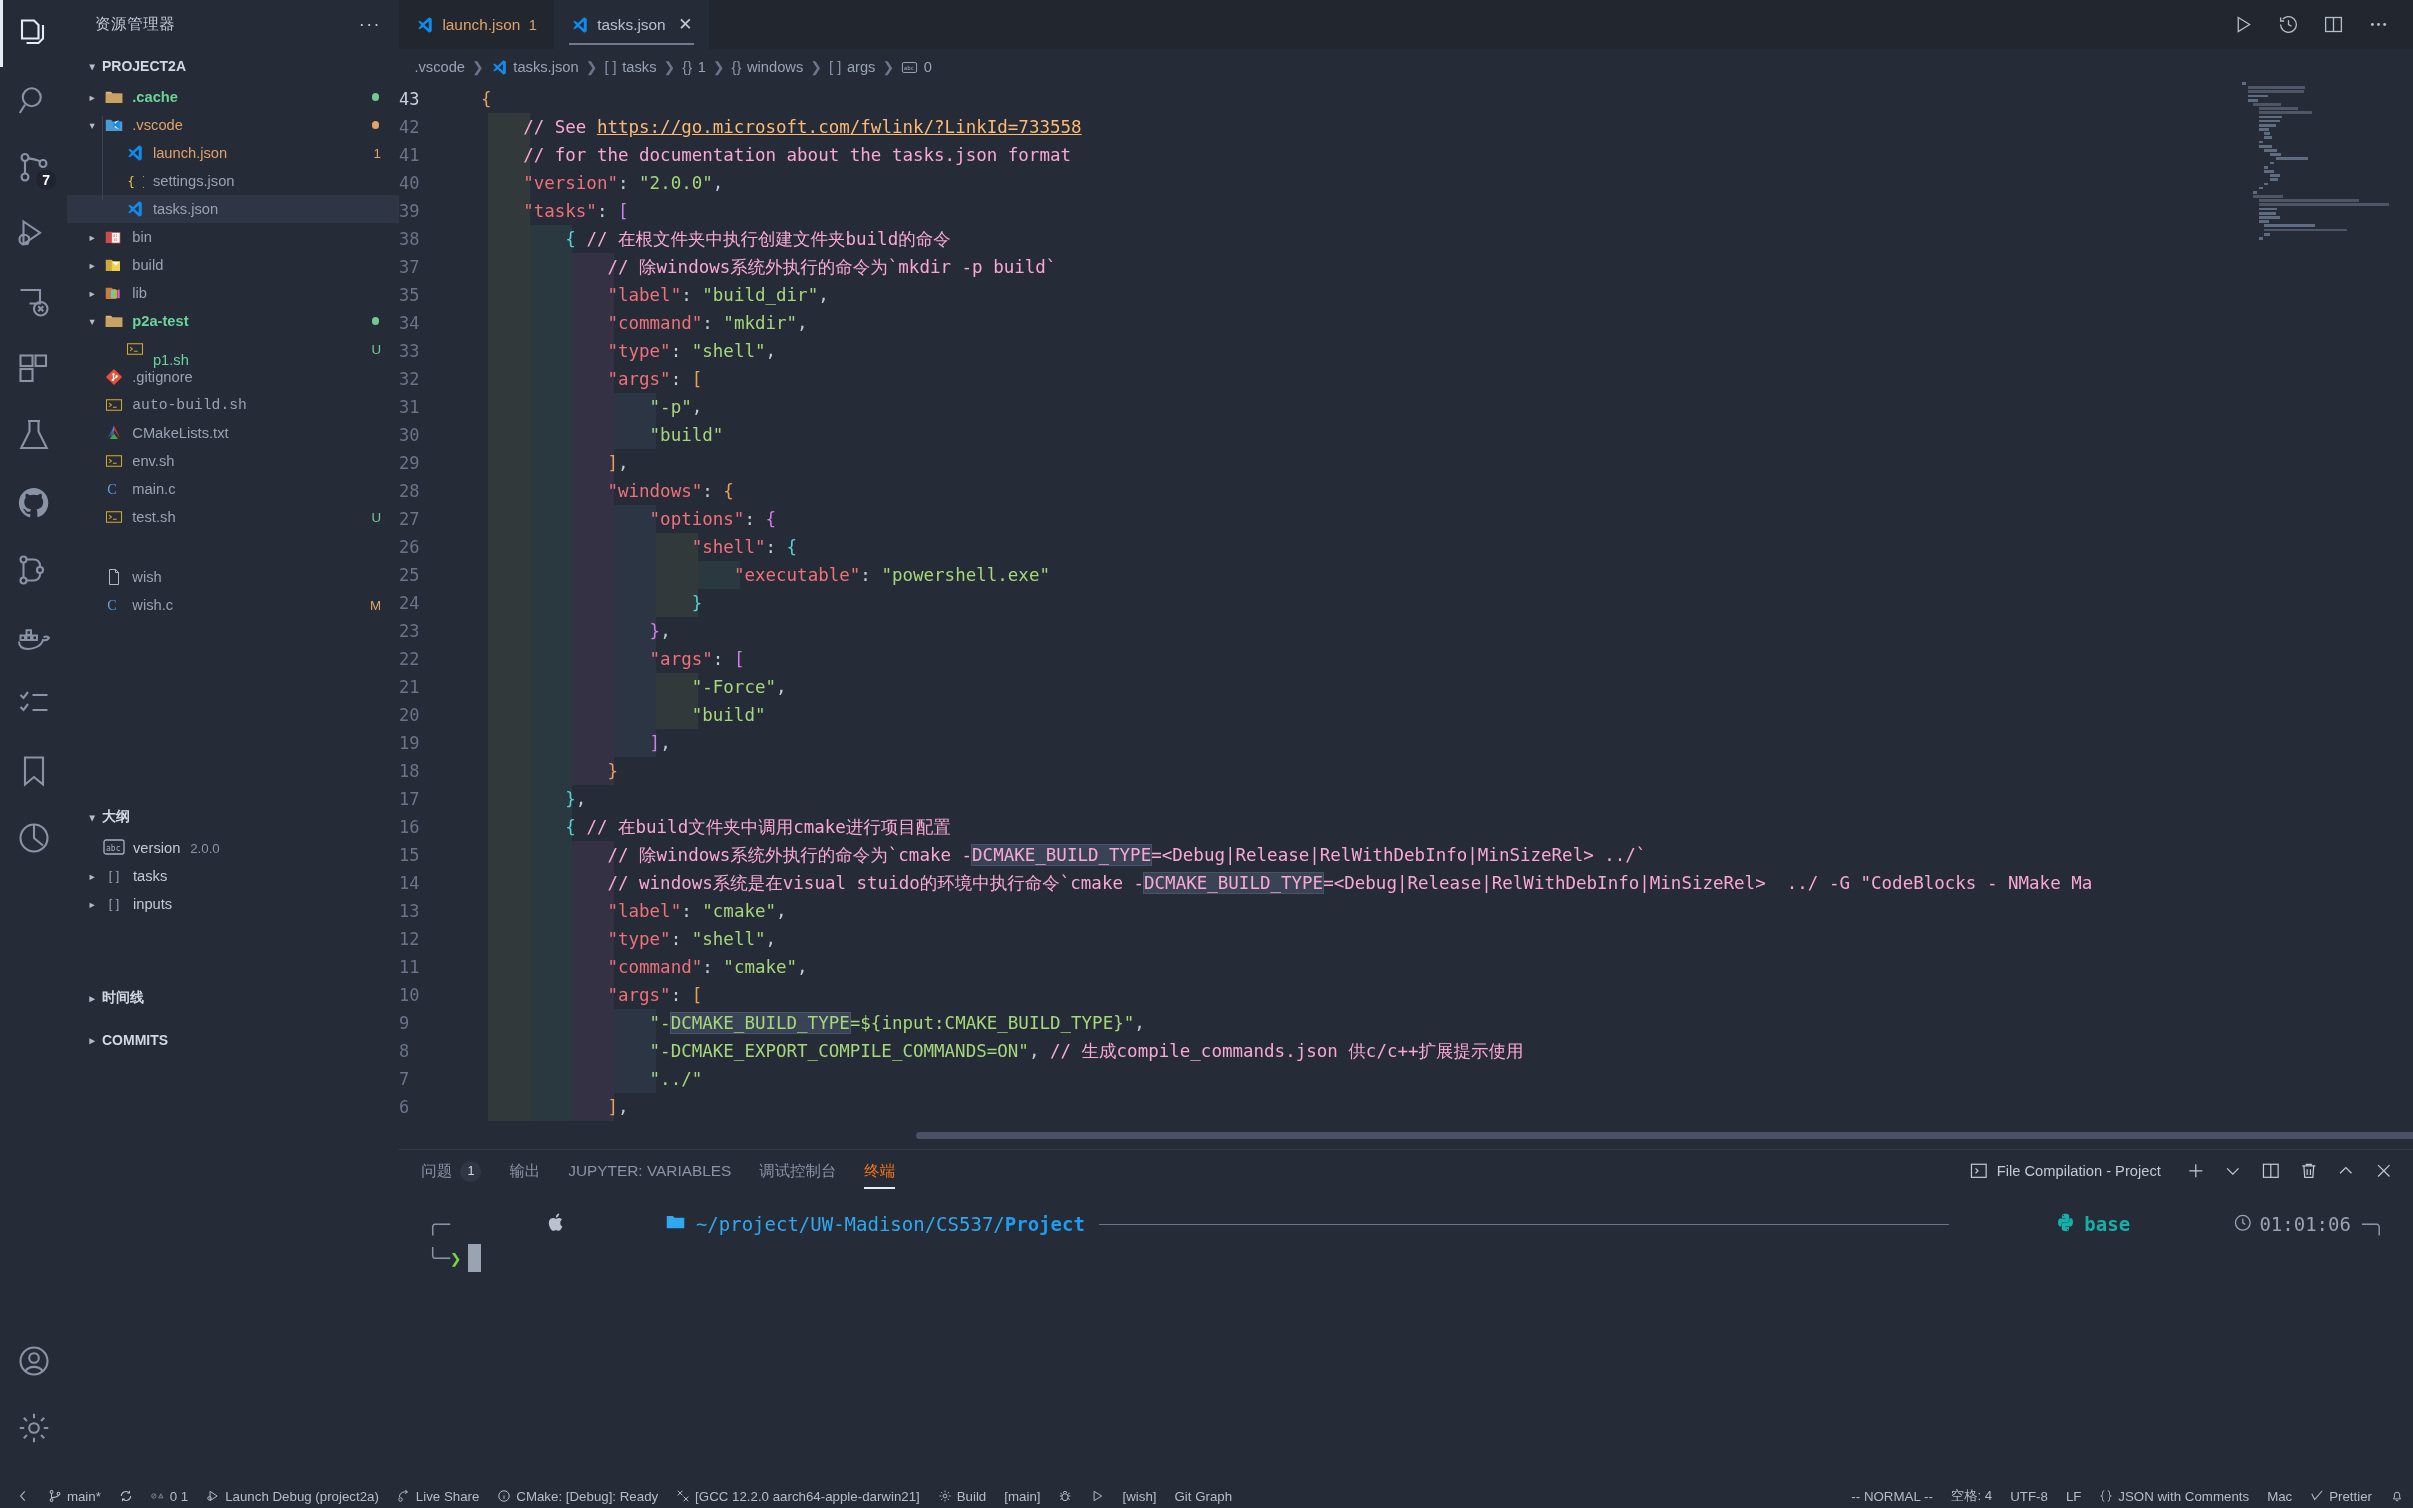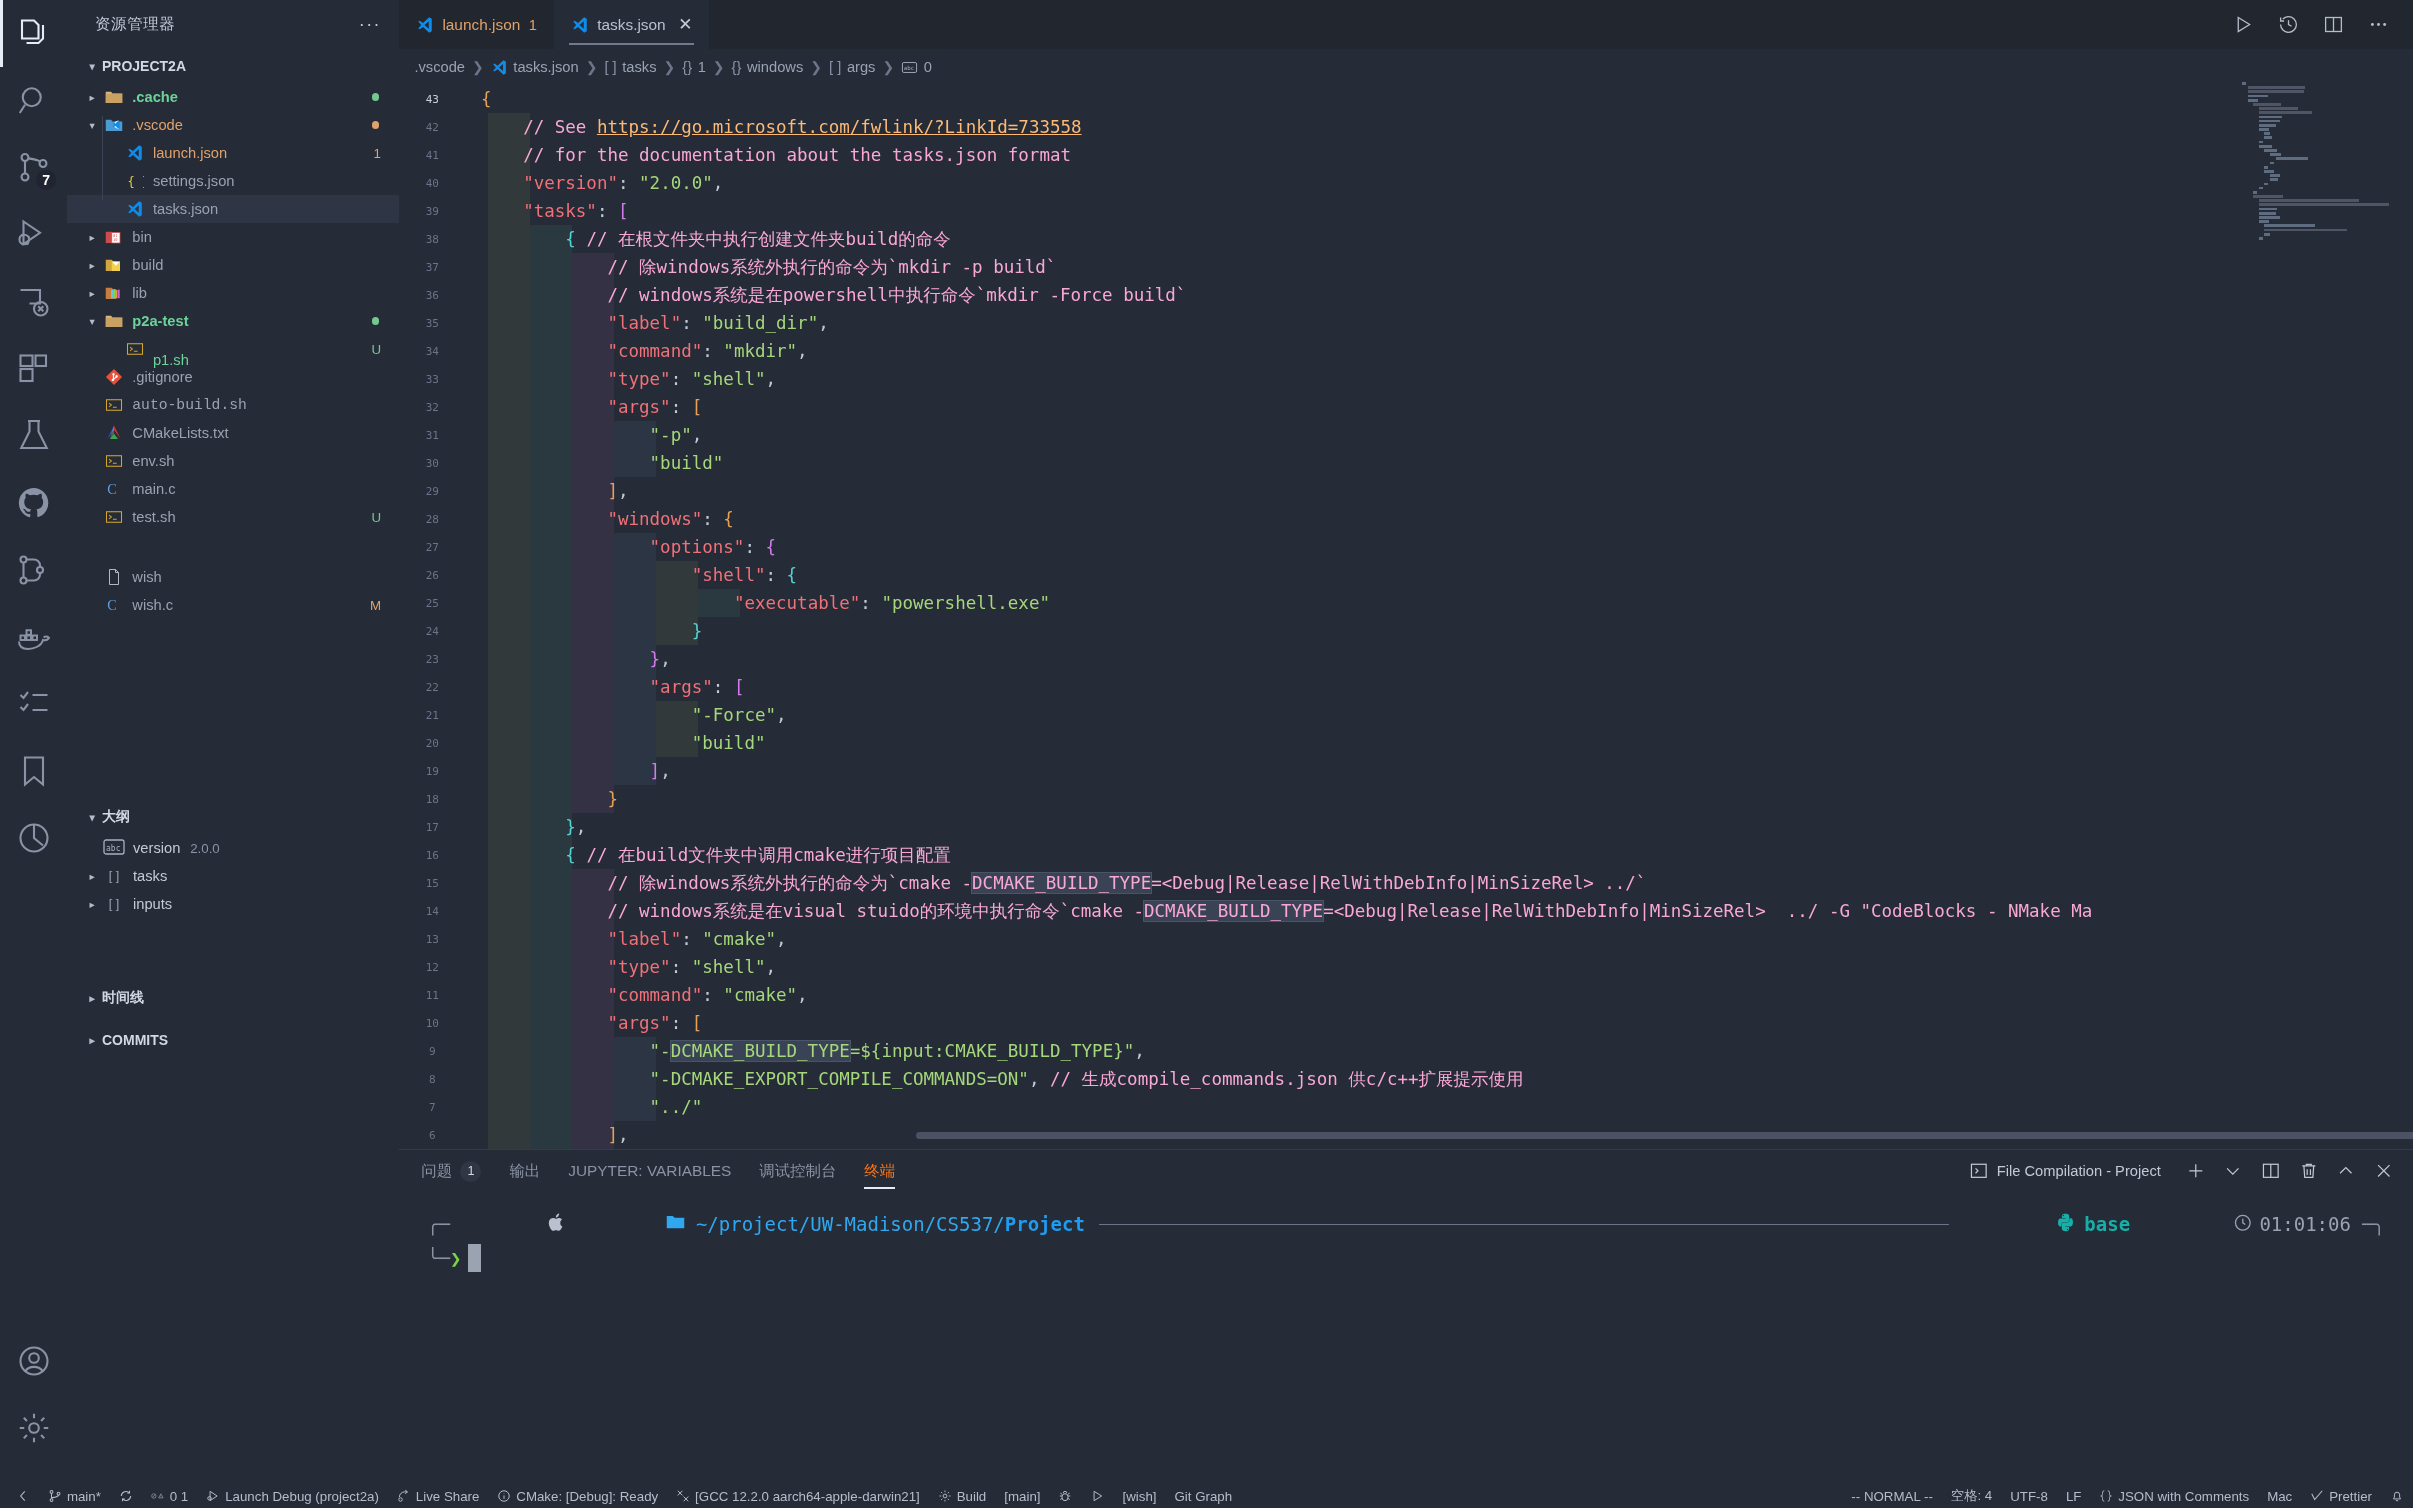--- a/index.html
+++ b/index.html
@@ -120,22 +120,22 @@
   
   #code-area {
     position:absolute; left:0; right:0; top:85px; bottom:0;
     overflow:hidden; background:#252b37;
   }
   .code-line {
     position: relative; height: 28px; display:flex; align-items:center;
     font-family: "DejaVu Sans Mono", monospace; font-size: 17.5px; white-space: pre;
   }
   .ln {
-    width: 82px; text-align:center; padding-right: 15.4px; color:#6b7488;
-    font-family:"DejaVu Sans Mono", monospace; font-size:11px; flex: 0 0 82px;
+    width: 82px; text-align:left; padding-right: 15.4px; color:#6b7488;
+    font-family:"DejaVu Sans Mono", monospace; font-size:17px; flex: 0 0 82px;
   }
   .ln.cur { color: #c9d1de; }
   .code-text { position:relative; }
   .tok-brace1 { color:#e5a158; }
   .tok-brace2 { color:#56d1d1; }
   .tok-brace3 { color:#d07ce8; }
   .tok-key { color:#f07178; }
   .tok-str { color:#a5d77b; }
   .tok-cmt { color:#f9a8d4; }
   .tok-link { color:#fdba74; text-decoration: underline; }
@@ -701,21 +701,20 @@
 
   <div id="code-area">
     <div id="code-lines">
         <div class="code-line"><span class="ln cur">43</span><span class="code-text"><span class="tok-brace1">{</span></span></div>
         <div class="code-line"><div class="guide g1" style="left:89px;width:42px;"></div><span class="ln">42</span><span class="code-text"><span class="tok-cmt">    // See </span><span class="tok-link">https://go.microsoft.com/fwlink/?LinkId=733558</span></span></div>
         <div class="code-line"><div class="guide g1" style="left:89px;width:42px;"></div><span class="ln">41</span><span class="code-text"><span class="tok-cmt">    // for the documentation about the tasks.json format</span></span></div>
         <div class="code-line"><div class="guide g1" style="left:89px;width:42px;"></div><span class="ln">40</span><span class="code-text"><span class="">    </span><span class="tok-key">"version"</span><span class="tok-punct">: </span><span class="tok-str">"2.0.0"</span><span class="tok-punct">,</span></span></div>
         <div class="code-line"><div class="guide g1" style="left:89px;width:42px;"></div><span class="ln">39</span><span class="code-text"><span class="">    </span><span class="tok-key">"tasks"</span><span class="tok-punct">: </span><span class="tok-brace3">[</span></span></div>
         <div class="code-line"><div class="guide g1" style="left:89px;width:42px;"></div><div class="guide g2" style="left:131px;width:42px;"></div><span class="ln">38</span><span class="code-text"><span class="">        </span><span class="tok-brace2">{</span><span class="tok-cmt"> // 在根文件夹中执行创建文件夹build的命令</span></span></div>
         <div class="code-line"><div class="guide g1" style="left:89px;width:42px;"></div><div class="guide g2" style="left:131px;width:42px;"></div><div class="guide g3" style="left:173px;width:42px;"></div><span class="ln">37</span><span class="code-text"><span class="tok-cmt">            // 除windows系统外执行的命令为`mkdir -p build`</span></span></div>
-        <div class="code-line"><div class="guide g1" style="left:89px;width:42px;"></div><div class="guide g2" style="left:131px;width:42px;"></div><div class="guide g3" style="left:173px;width:42px;"></div><span class="ln">36</span><span class="code-text"><span class="tok-cmt">            // windows系统是在powershell中执行命令`mkdir -Force build`</span></span></div>
         <div class="code-line"><div class="guide g1" style="left:89px;width:42px;"></div><div class="guide g2" style="left:131px;width:42px;"></div><div class="guide g3" style="left:173px;width:42px;"></div><span class="ln">35</span><span class="code-text"><span class="">            </span><span class="tok-key">"label"</span><span class="tok-punct">: </span><span class="tok-str">"build_dir"</span><span class="tok-punct">,</span></span></div>
         <div class="code-line"><div class="guide g1" style="left:89px;width:42px;"></div><div class="guide g2" style="left:131px;width:42px;"></div><div class="guide g3" style="left:173px;width:42px;"></div><span class="ln">34</span><span class="code-text"><span class="">            </span><span class="tok-key">"command"</span><span class="tok-punct">: </span><span class="tok-str">"mkdir"</span><span class="tok-punct">,</span></span></div>
         <div class="code-line"><div class="guide g1" style="left:89px;width:42px;"></div><div class="guide g2" style="left:131px;width:42px;"></div><div class="guide g3" style="left:173px;width:42px;"></div><span class="ln">33</span><span class="code-text"><span class="">            </span><span class="tok-key">"type"</span><span class="tok-punct">: </span><span class="tok-str">"shell"</span><span class="tok-punct">,</span></span></div>
         <div class="code-line"><div class="guide g1" style="left:89px;width:42px;"></div><div class="guide g2" style="left:131px;width:42px;"></div><div class="guide g3" style="left:173px;width:42px;"></div><span class="ln">32</span><span class="code-text"><span class="">            </span><span class="tok-key">"args"</span><span class="tok-punct">: </span><span class="tok-brace1">[</span></span></div>
         <div class="code-line"><div class="guide g1" style="left:89px;width:42px;"></div><div class="guide g2" style="left:131px;width:42px;"></div><div class="guide g3" style="left:173px;width:42px;"></div><div class="guide g4" style="left:215px;width:42px;"></div><span class="ln">31</span><span class="code-text"><span class="">                </span><span class="tok-str">"-p"</span><span class="tok-punct">,</span></span></div>
         <div class="code-line"><div class="guide g1" style="left:89px;width:42px;"></div><div class="guide g2" style="left:131px;width:42px;"></div><div class="guide g3" style="left:173px;width:42px;"></div><div class="guide g4" style="left:215px;width:42px;"></div><span class="ln">30</span><span class="code-text"><span class="">                </span><span class="tok-str">"build"</span></span></div>
         <div class="code-line"><div class="guide g1" style="left:89px;width:42px;"></div><div class="guide g2" style="left:131px;width:42px;"></div><div class="guide g3" style="left:173px;width:42px;"></div><span class="ln">29</span><span class="code-text"><span class="">            </span><span class="tok-brace1">]</span><span class="tok-punct">,</span></span></div>
         <div class="code-line"><div class="guide g1" style="left:89px;width:42px;"></div><div class="guide g2" style="left:131px;width:42px;"></div><div class="guide g3" style="left:173px;width:42px;"></div><span class="ln">28</span><span class="code-text"><span class="">            </span><span class="tok-key">"windows"</span><span class="tok-punct">: </span><span class="tok-brace1">{</span></span></div>
         <div class="code-line"><div class="guide g1" style="left:89px;width:42px;"></div><div class="guide g2" style="left:131px;width:42px;"></div><div class="guide g3" style="left:173px;width:42px;"></div><div class="guide g4" style="left:215px;width:42px;"></div><span class="ln">27</span><span class="code-text"><span class="">                </span><span class="tok-key">"options"</span><span class="tok-punct">: </span><span class="tok-brace3">{</span></span></div>
         <div class="code-line"><div class="guide g1" style="left:89px;width:42px;"></div><div class="guide g2" style="left:131px;width:42px;"></div><div class="guide g3" style="left:173px;width:42px;"></div><div class="guide g4" style="left:215px;width:42px;"></div><div class="guide g5" style="left:257px;width:42px;"></div><span class="ln">26</span><span class="code-text"><span class="">                    </span><span class="tok-key">"shell"</span><span class="tok-punct">: </span><span class="tok-brace2">{</span></span></div>

